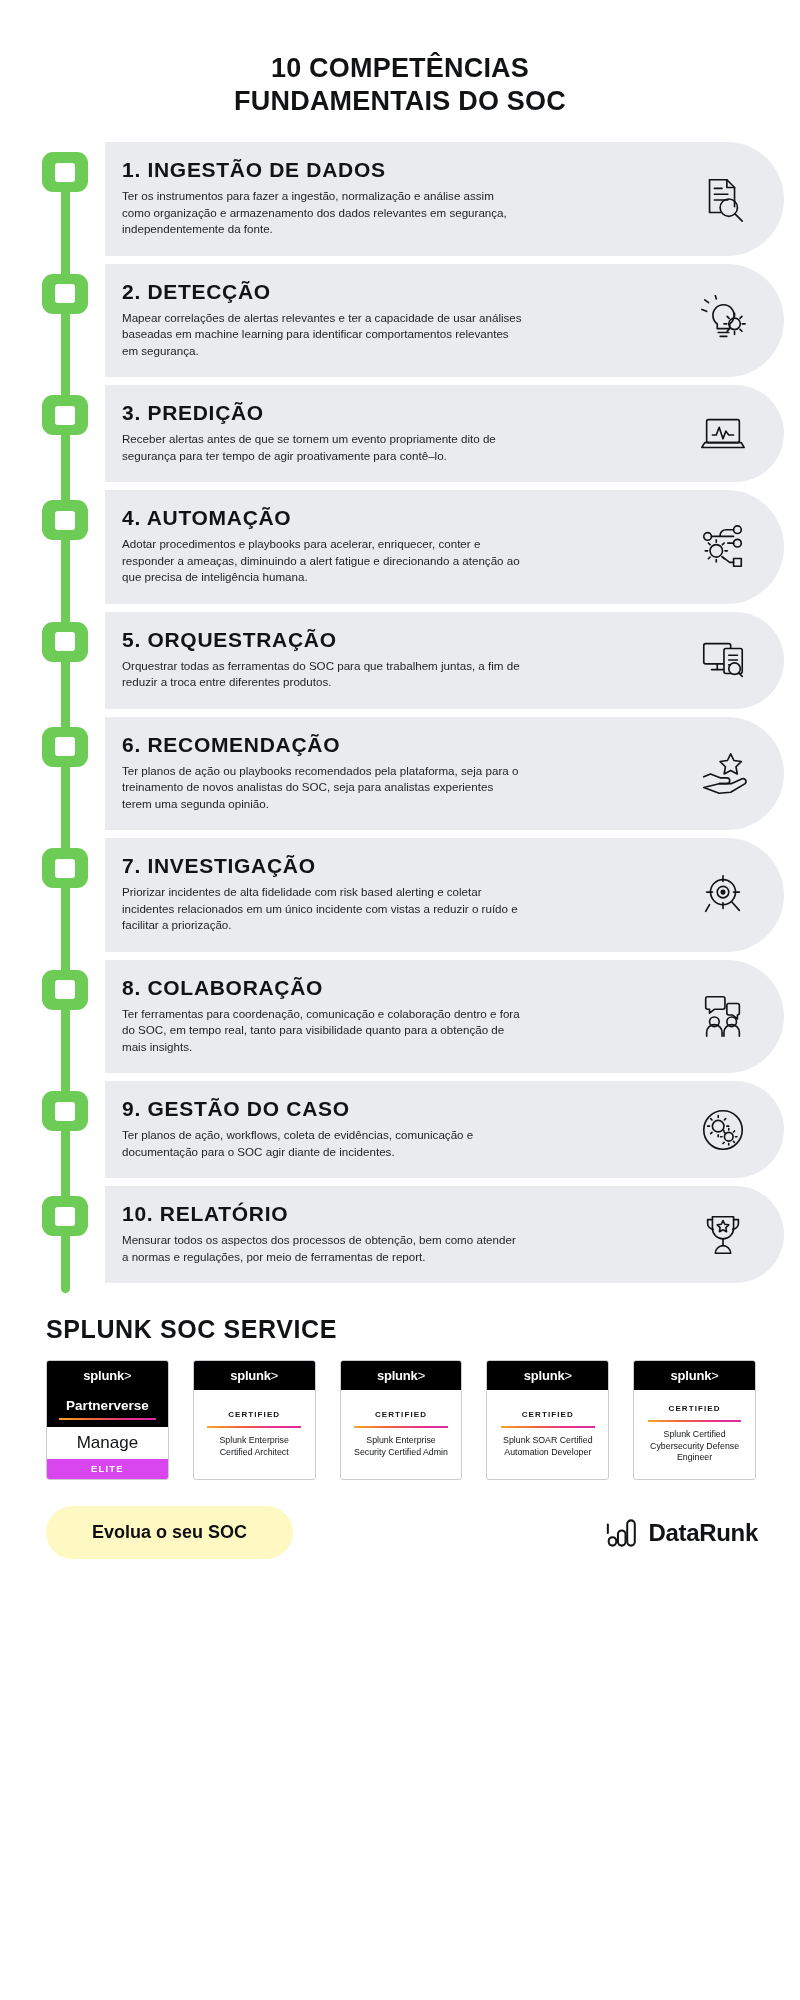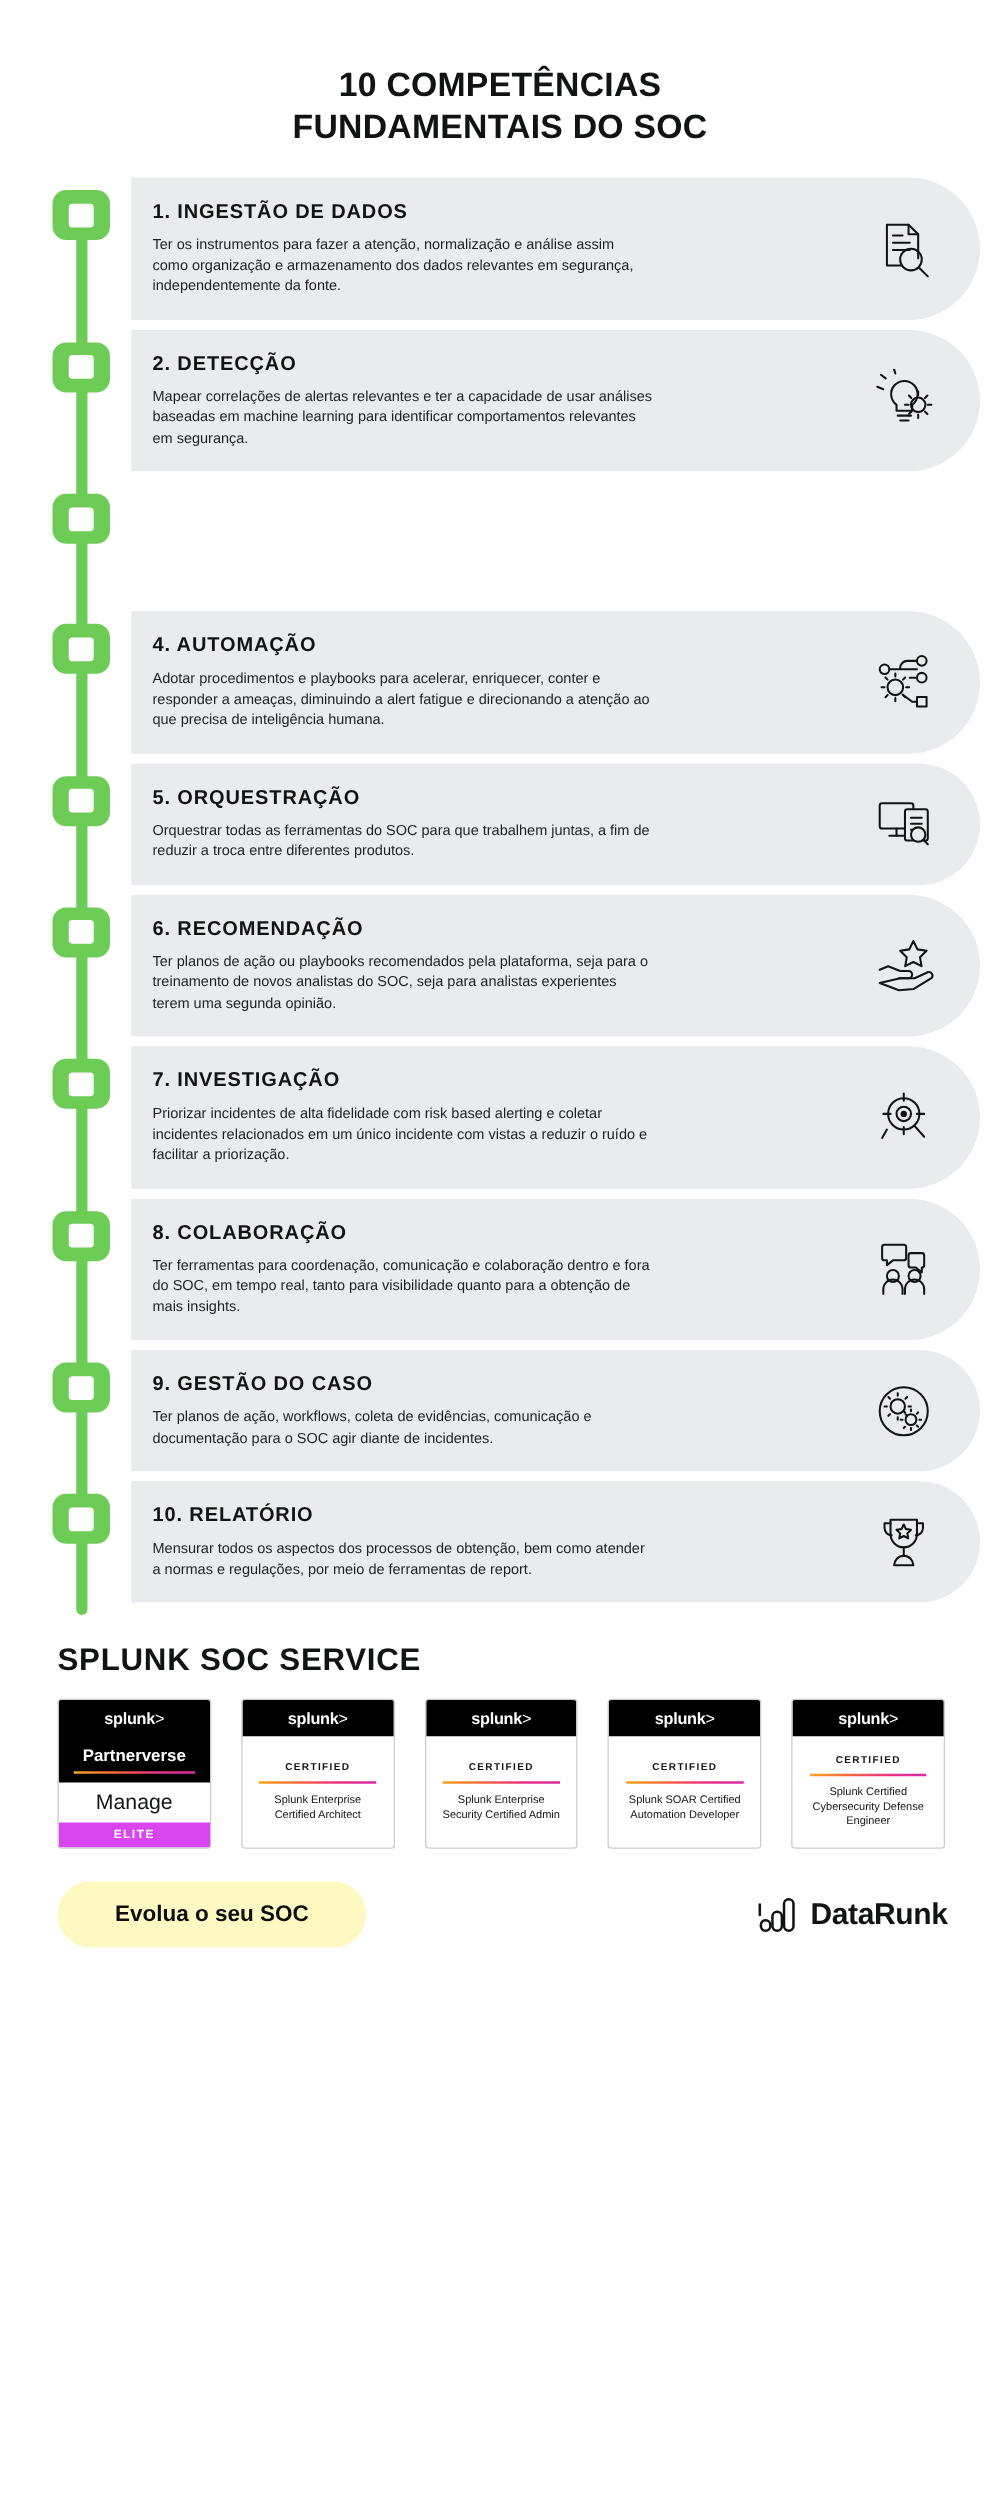--- a/index.html
+++ b/index.html
@@ -80,21 +80,21 @@
     position: relative;
     flex: 1 1 auto;
     margin-left: 17px;
     margin-right: 16px;
     background: #e9ebee;
     border-radius: 0 60px 60px 0;
     padding: 17px 96px 18px 17px;
     min-height: 96px;
   }
   .card h2 {
-    font-size: 16px;
+    font-size: 21px;
     line-height: 22px;
     font-weight: 700;
     letter-spacing: 0.7px;
     color: #111315;
     text-transform: uppercase;
     margin-bottom: 7px;
   }
   .card p {
     font-size: 11.6px;
     line-height: 16.5px;
@@ -249,21 +249,21 @@
 
   <div class="timeline">
     <div class="rail"></div>
     <div id="rows">
         <div class="row">
           <div class="marker">
             <div class="hole"></div>
           </div>
           <div class="card">
             <h2>1. INGESTÃO DE DADOS</h2>
-            <p>Ter os instrumentos para fazer a atenção, normalização e análise assim como organização e armazenamento dos dados relevantes em segurança, independentemente da fonte.</p>
+            <p>Ter os instrumentos para fazer a ingestão, normalização e análise assim como organização e armazenamento dos dados relevantes em segurança, independentemente da fonte.</p>
             <span class="icon">
               <svg viewBox="0 0 52 52" fill="none" stroke="currentColor" stroke-width="1.7" stroke-linecap="round" stroke-linejoin="round">
                 <path d="M12 6h18l8 8v20"></path>
                 <path d="M12 6v34h12"></path>
                 <path d="M30 6v8h8"></path>
                 <line x1="17" y1="15" x2="25" y2="15"></line>
                 <line x1="17" y1="21" x2="31" y2="21"></line>
                 <line x1="17" y1="27" x2="31" y2="27"></line>
                 <circle cx="32" cy="35" r="9"></circle>
                 <line x1="39" y1="42" x2="46" y2="49"></line>
@@ -288,20 +288,31 @@
                 <line x1="19" y1="4" x2="18" y2="0.5"></line>
                 <circle cx="38" cy="30" r="6"></circle>
                 <path d="M38 22v-3M38 41v-3M46 30h3M27 30h3M43.7 24.3l2-2M32.3 35.7l-2 2M43.7 35.7l2 2M32.3 24.3l-2-2"></path>
               </svg>
             </span>
           </div>
         </div>
         <div class="row">
           <div class="marker">
             <div class="hole"></div>
+          </div>
+          <div class="card">
+            <h2>3. PREDIÇÃO</h2>
+            <p>Receber alertas antes de que se tornem um evento propriamente dito de segurança para ter tempo de agir proativamente para contê–lo.</p>
+            <span class="icon">
+              <svg viewBox="0 0 52 52" fill="none" stroke="currentColor" stroke-width="1.7" stroke-linecap="round" stroke-linejoin="round">
+                <rect x="9" y="11" width="34" height="24" rx="2"></rect>
+                <path d="M4 40h44l-3-5H7z"></path>
+                <polyline points="15,27 19,27 22,19 26,31 29,23 32,27 37,27"></polyline>
+              </svg>
+            </span>
           </div>
         </div>
         <div class="row">
           <div class="marker">
             <div class="hole"></div>
           </div>
           <div class="card">
             <h2>4. AUTOMAÇÃO</h2>
             <p>Adotar procedimentos e playbooks para acelerar, enriquecer, conter e responder a ameaças, diminuindo a alert fatigue e direcionando a atenção ao que precisa de inteligência humana.</p>
             <span class="icon">

